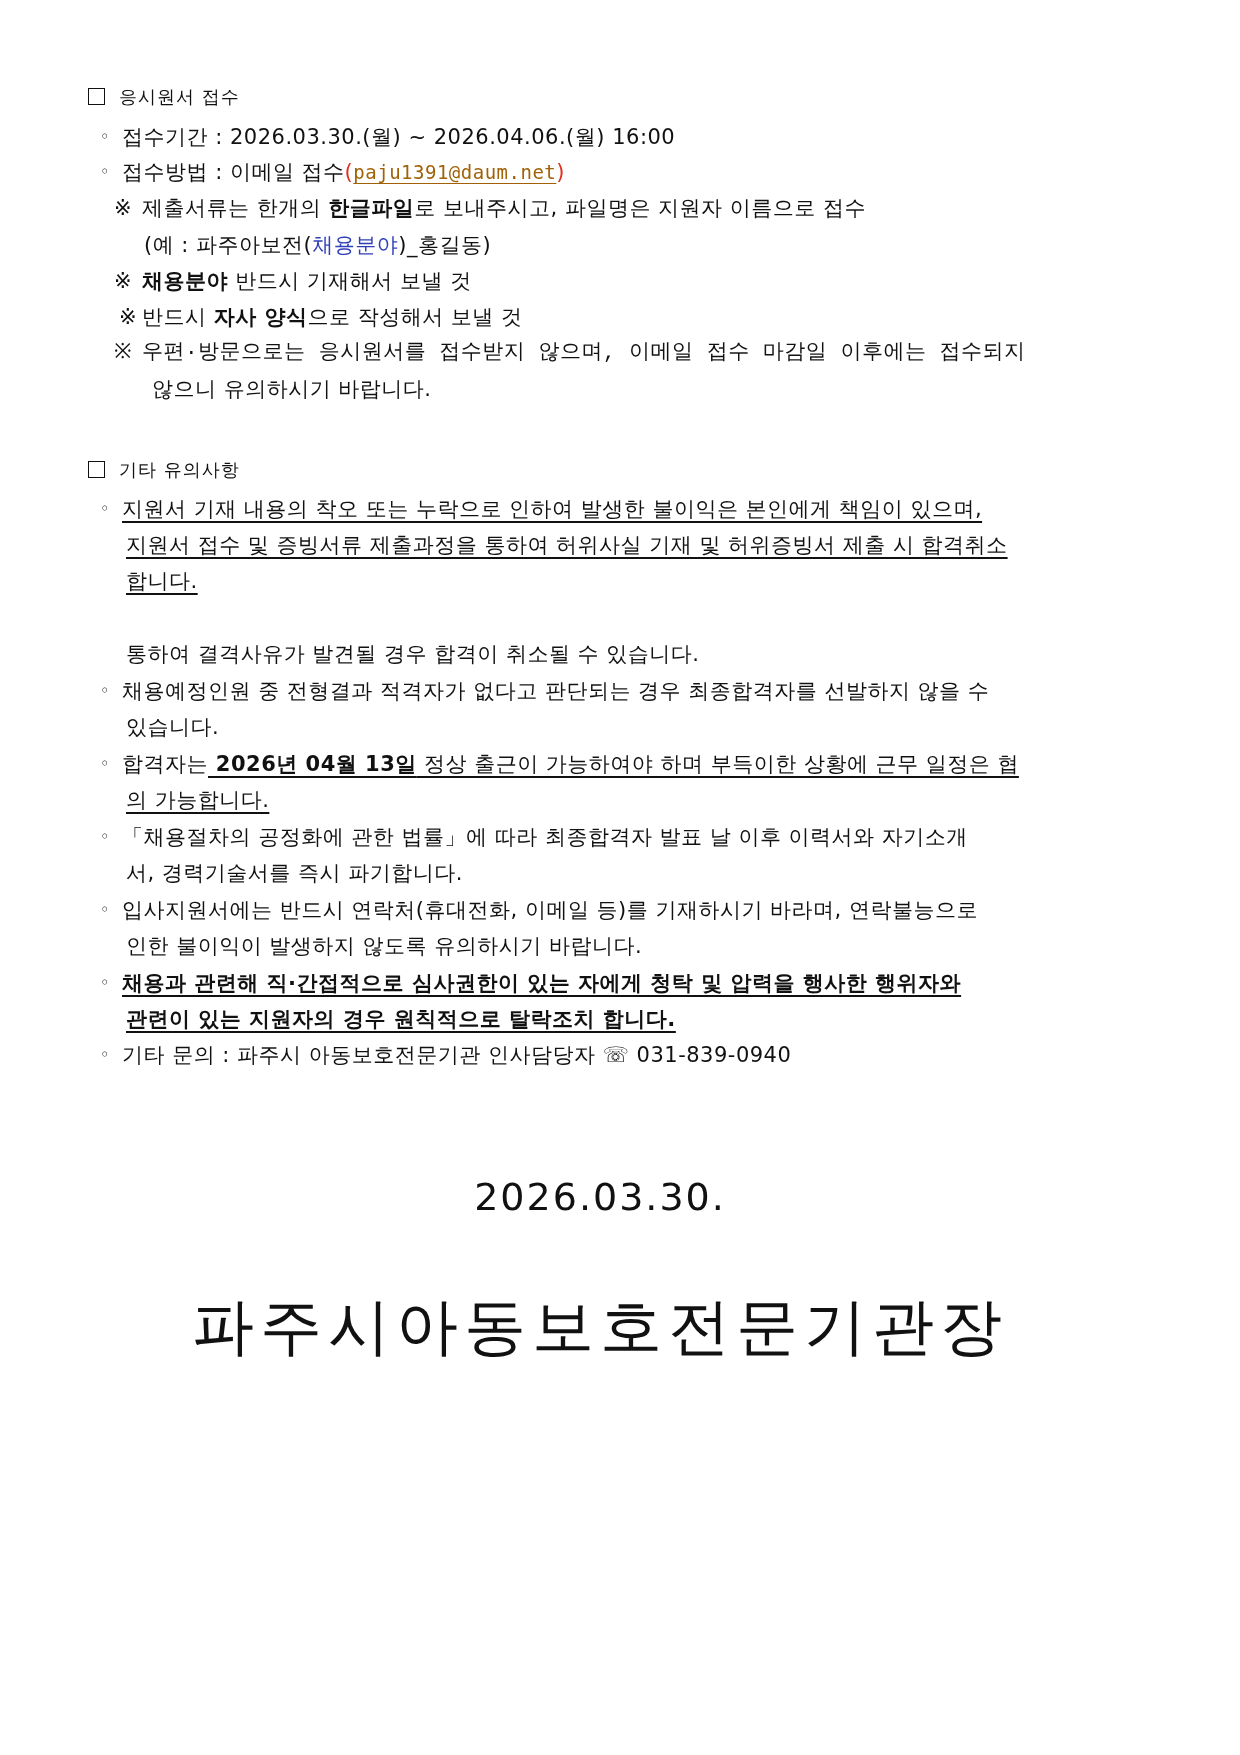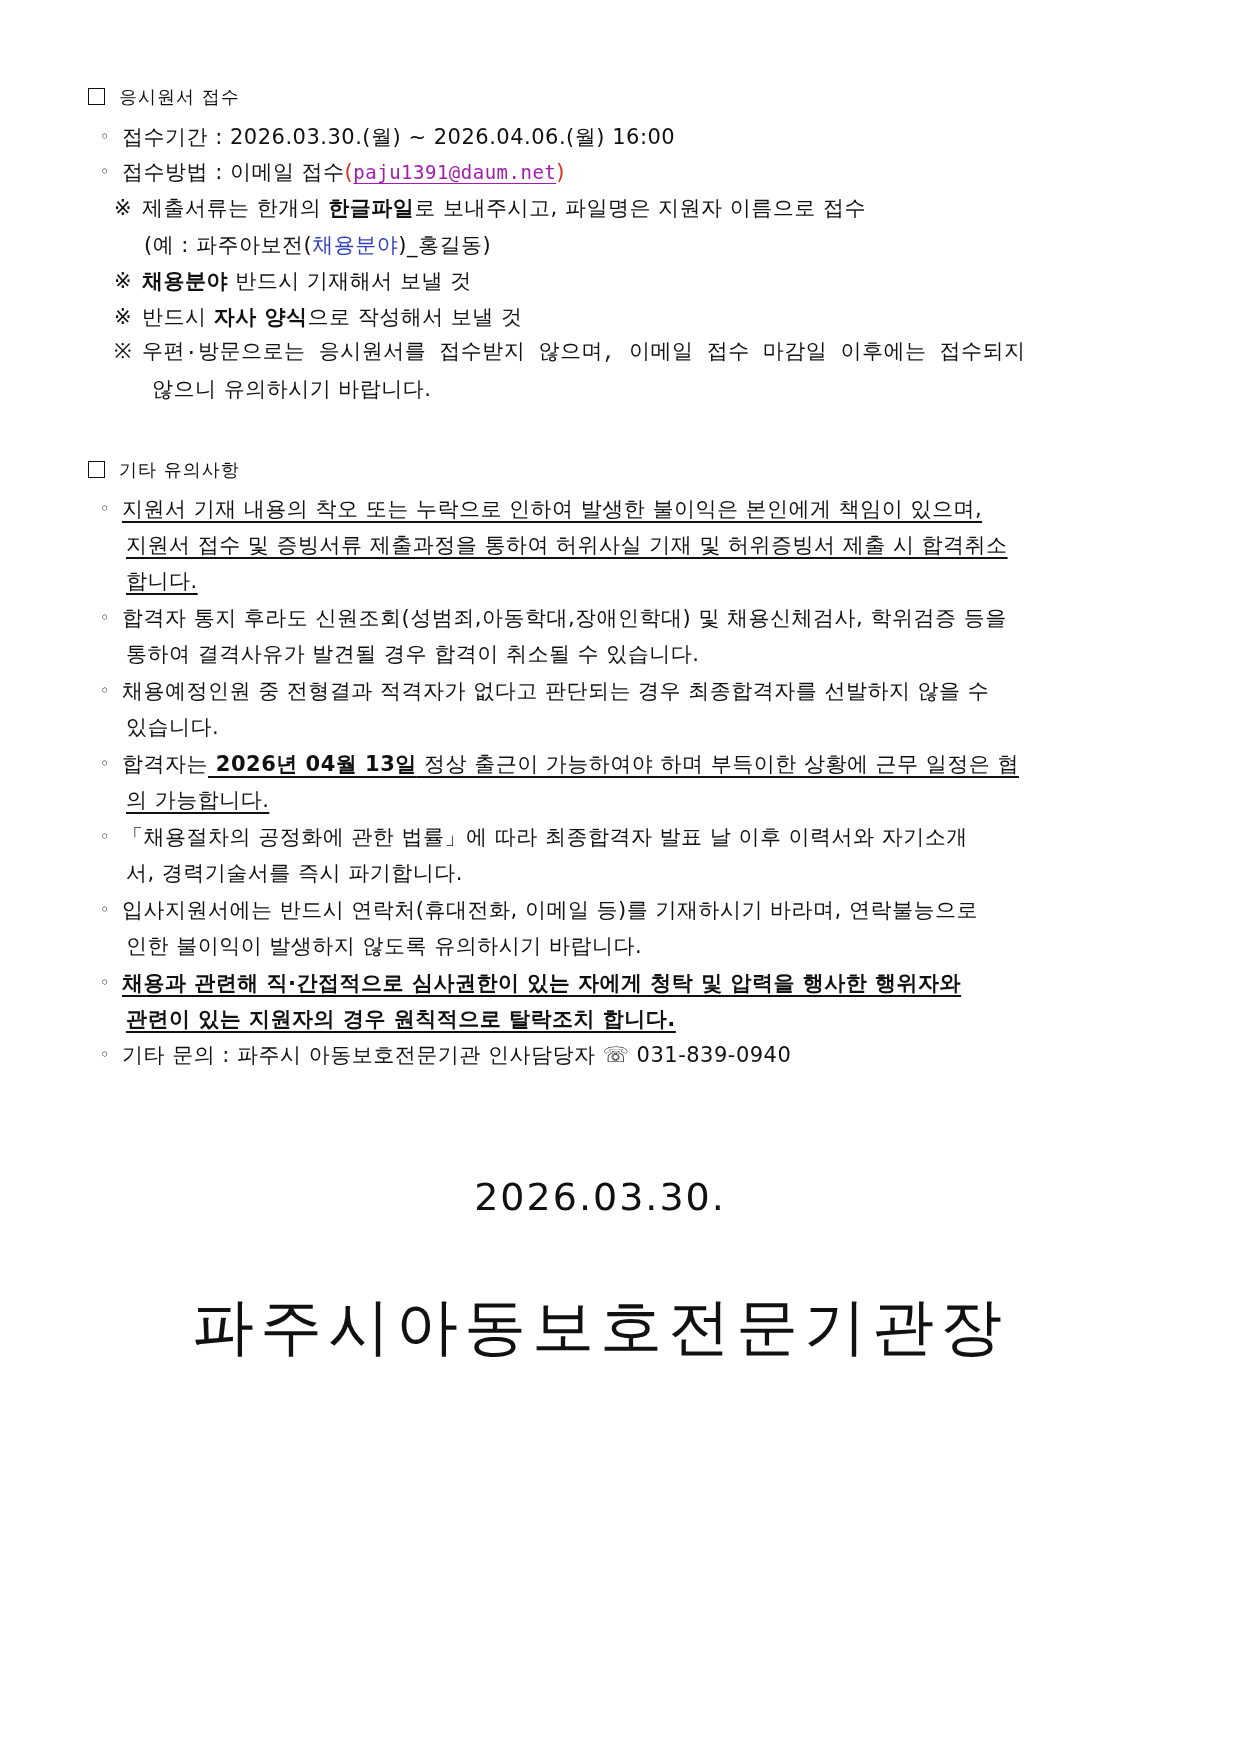--- a/index.html
+++ b/index.html
@@ -16,21 +16,21 @@
     .heading { font-size: 18px; letter-spacing: 1px; }
     .box {
       display: inline-block; width: 17px; height: 17px; border: 1.6px solid #111;
       vertical-align: -2px; margin-right: 14px; box-sizing: border-box;
     }
     .bullet { display: inline-block; width: 22px; font-size: 16px; vertical-align: 2px; }
     .note { display: inline-block; width: 28px; }
     .b { font-weight: bold; }
     .u { text-decoration: underline; text-underline-offset: 5px; text-decoration-thickness: 1.5px; }
     .red { color: #e0301e; }
-    .link { color: #a21caf; text-decoration: underline; text-underline-offset: 4px;
+    .link { color: #a16207; text-decoration: underline; text-underline-offset: 4px;
             font-family: "DejaVu Sans Mono", "Liberation Mono", monospace; font-size: 19px; }
     .blue { color: #2f3fb8; }
     .date { position: absolute; left: 0; width: 1200px; text-align: center; top: 1175px;
             font-size: 38px; letter-spacing: 2px; }
     .org { position: absolute; left: 0; width: 1200px; text-align: center; top: 1285px;
            font-size: 62px; letter-spacing: 6px; font-weight: 500; }
   </style>
 </head>
 <body>
 
@@ -53,21 +53,21 @@
   </div>
 
   <div class="line" style="left:144px; top:230px;">
     <span>(예 : 파주아보전(</span><span class="blue">채용분야</span><span>)_홍길동)</span>
   </div>
 
   <div class="line" style="left:114px; top:266px;">
     <span class="note">※</span><span class="b">채용분야</span><span> 반드시 기재해서 보낼 것</span>
   </div>
 
-  <div class="line" style="left:114px; top:302px;">
+  <div class="line" style="left:114px; top:302px;text-align:center;">
     <span class="note">※</span><span>반드시 </span><span class="b">자사 양식</span><span>으로 작성해서 보낼 것</span>
   </div>
 
   <div class="line" style="left:114px; top:338px;font-family:Liberation Mono, monospace;">
     <span class="note">※</span><span>우편·방문으로는 응시원서를 접수받지 않으며, 이메일 접수 마감일 이후에는 접수되지</span>
   </div>
   <div class="line" style="left:152px; top:374px;">
     <span>않으니 유의하시기 바랍니다.</span>
   </div>
 
@@ -78,23 +78,20 @@
   <div class="line" style="left:100px; top:494px;">
     <span class="bullet">◦</span><span class="u">지원서 기재 내용의 착오 또는 누락으로 인하여 발생한 불이익은 본인에게 책임이 있으며,</span>
   </div>
   <div class="line" style="left:126px; top:530px;">
     <span class="u">지원서 접수 및 증빙서류 제출과정을 통하여 허위사실 기재 및 허위증빙서 제출 시 합격취소</span>
   </div>
   <div class="line" style="left:126px; top:566px;">
     <span class="u">합니다.</span>
   </div>
 
-  <div class="line" style="left:100px; top:603px;">
-    <span class="bullet">◦</span><span>합격자 통지 후라도 신원조회(성범죄,아동학대,장애인학대) 및 채용신체검사, 학위검증 등을</span>
-  </div>
   <div class="line" style="left:126px; top:639px;">
     <span>통하여 결격사유가 발견될 경우 합격이 취소될 수 있습니다.</span>
   </div>
 
   <div class="line" style="left:100px; top:676px;">
     <span class="bullet">◦</span><span>채용예정인원 중 전형결과 적격자가 없다고 판단되는 경우 최종합격자를 선발하지 않을 수</span>
   </div>
   <div class="line" style="left:126px; top:712px;">
     <span>있습니다.</span>
   </div>

